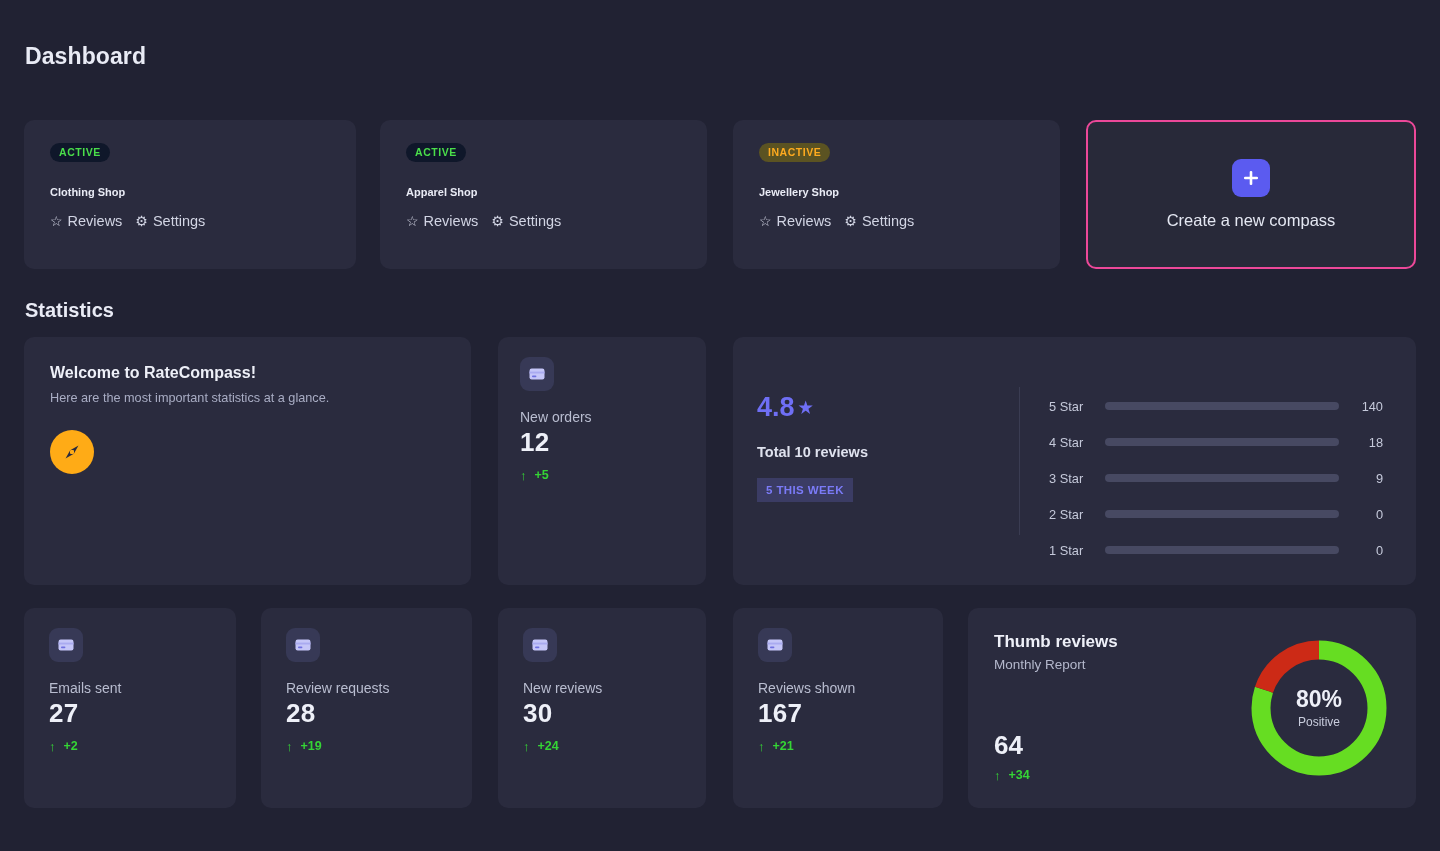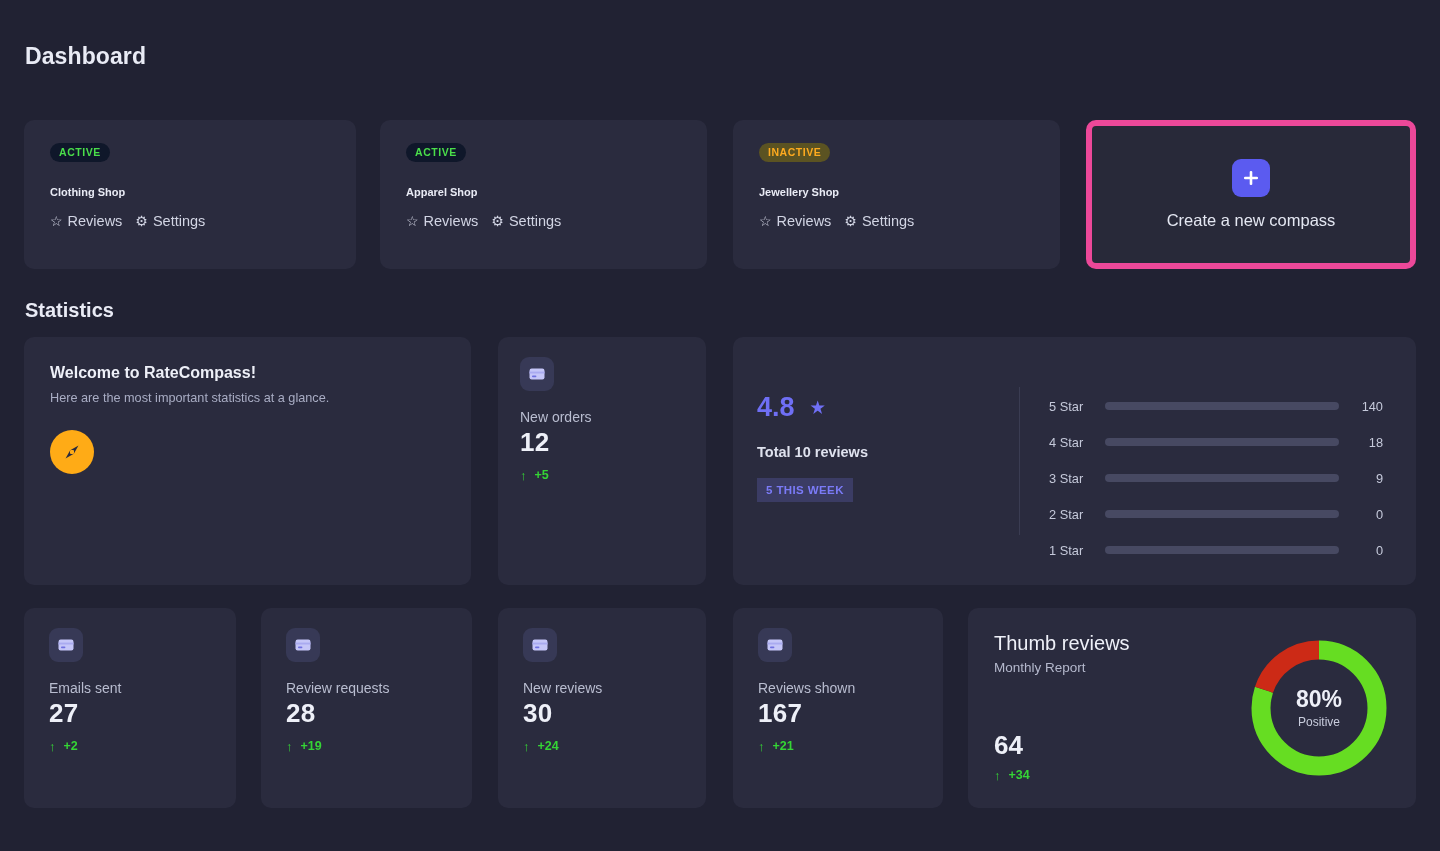--- a/index.html
+++ b/index.html
@@ -86,21 +86,21 @@
     align-items: center;
     gap: 5px;
     cursor: pointer;
   }
   .glyph { font-size: 14px; line-height: 1; color: #d2d5e4; display:inline-block; }
 
   
   #create-card {
     left: 1086px; top: 120px; width: 330px; height: 149px;
     background: #282939;
-    border: 6px solid #ec4899;
+    border: 2px solid #ec4899;
     display: flex;
     flex-direction: column;
     align-items: center;
     justify-content: center;
     gap: 14px;
     cursor: pointer;
   }
   .plus-box {
     width: 38px; height: 38px;
     background: #5b5bf0;
@@ -162,21 +162,21 @@
   
   #ratings-card { left: 733px; top: 337px; width: 683px; height: 248px; padding: 0; }
   .ratings-inner { display: flex; height: 100%; }
   .ratings-left { width: 286px; padding: 57px 0 0 24px; }
   .rating-score {
     font-size: 27px;
     font-weight: 600;
     color: #6f6ff5;
     display: flex;
     align-items: center;
-    gap: 16px;
+    gap: 4px;
     line-height: 1;
   }
   .rating-score .star-glyph { font-size: 16px; color: #6f6ff5; }
   .rating-total {
     margin-top: 23px;
     font-size: 14.5px;
     font-weight: 600;
     color: #dfe2ee;
   }
   .rating-note {
@@ -247,21 +247,21 @@
 
   
   .bottom-card { top: 608px; height: 200px; padding: 20px 25px; }
   #stat-card-0 { left: 24px;  width: 212px; }
   #stat-card-1 { left: 261px; width: 211px; }
   #stat-card-2 { left: 498px; width: 208px; }
   #stat-card-3 { left: 733px; width: 210px; }
 
   
   #thumb-card { left: 968px; top: 608px; width: 448px; height: 200px; padding: 24px 26px; }
-  .thumb-title { font-size: 20px; font-weight: 400; color: #eef0f8; }
+  .thumb-title { font-size: 17px; font-weight: 700; color: #eef0f8; }
   .thumb-sub { font-size: 13.5px; color: #b4b8cc; margin-top: 5px; }
   .thumb-value {
     position: absolute;
     left: 26px; top: 122px;
     font-size: 26px;
     font-weight: 700;
     color: #eef0f8;
   }
   .thumb-delta {
     position: absolute;

